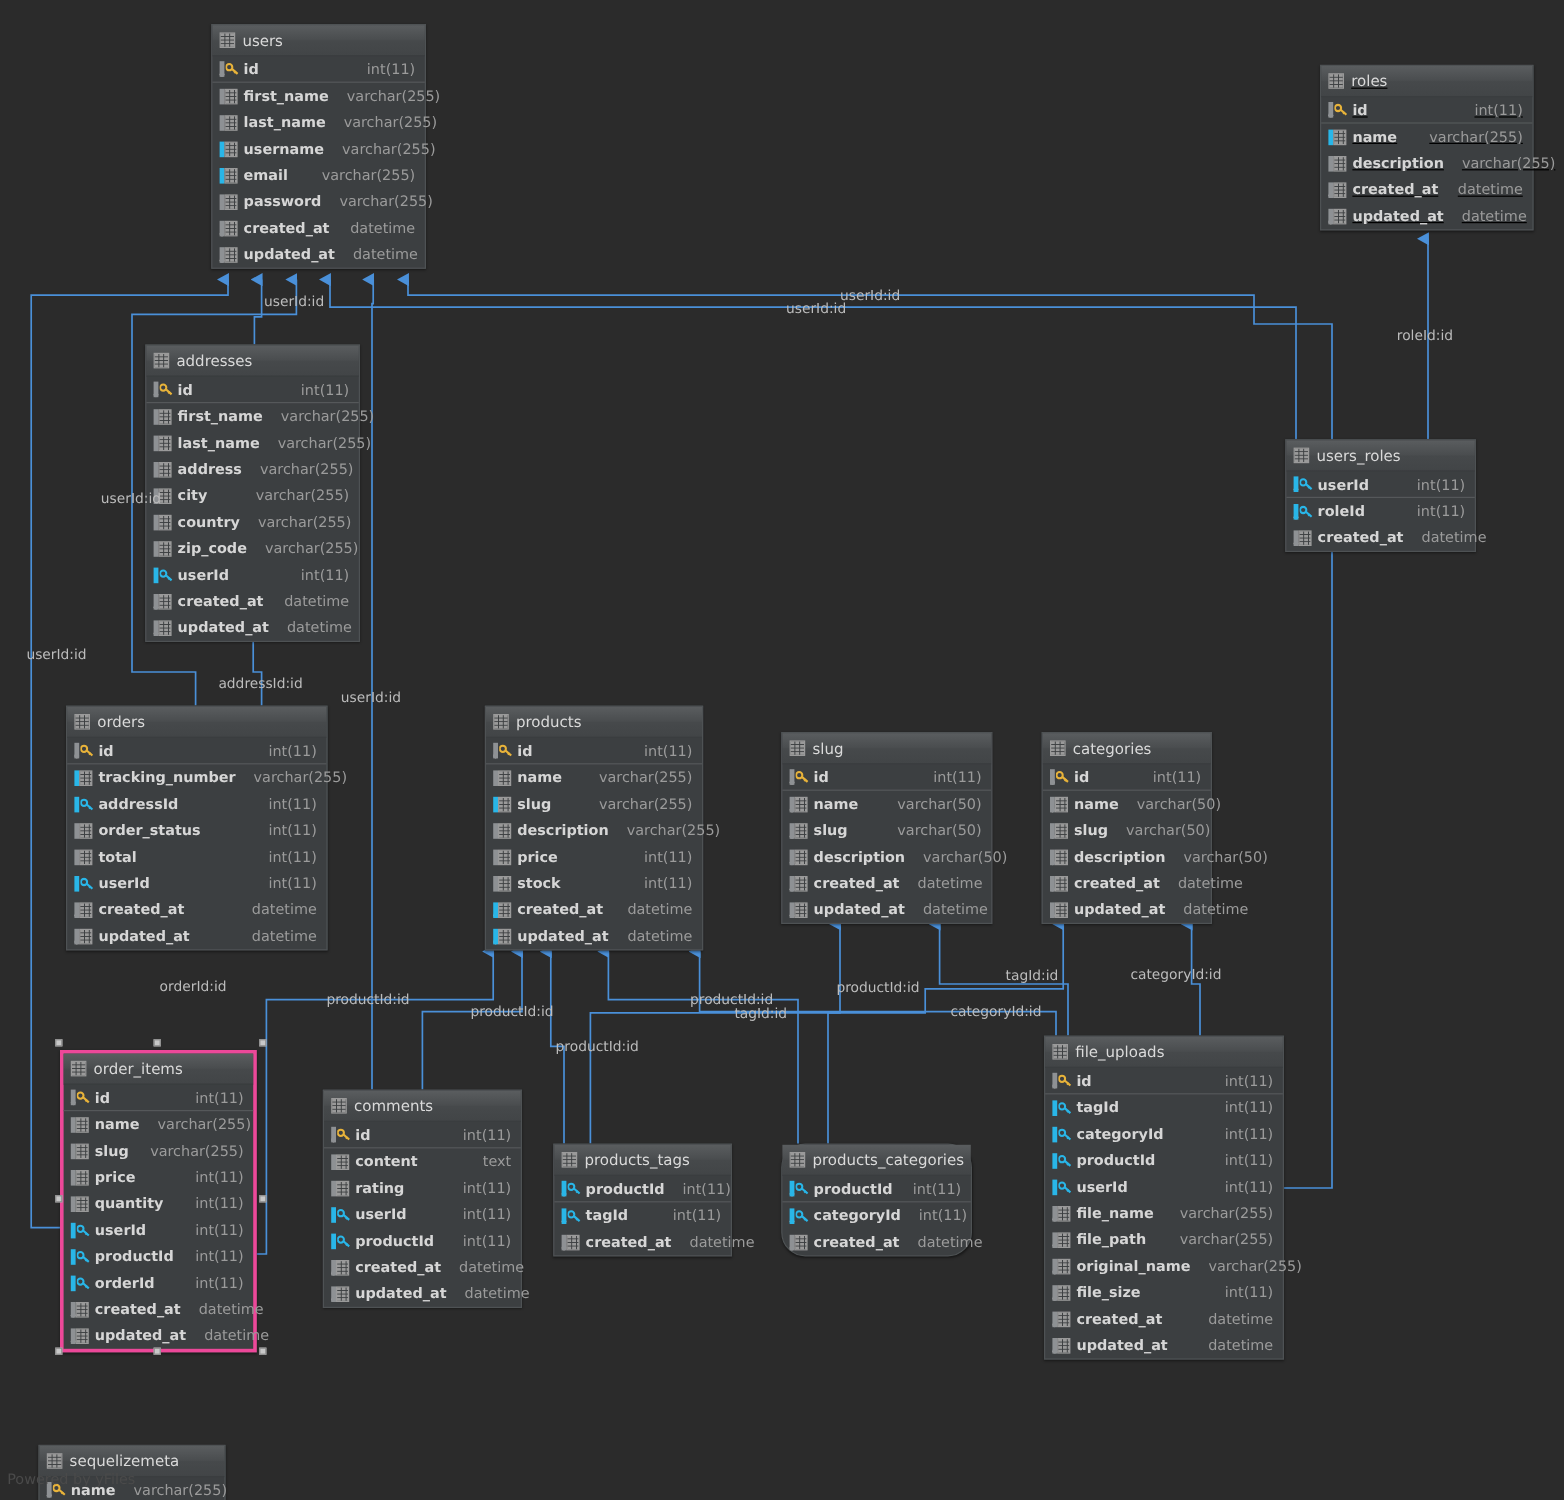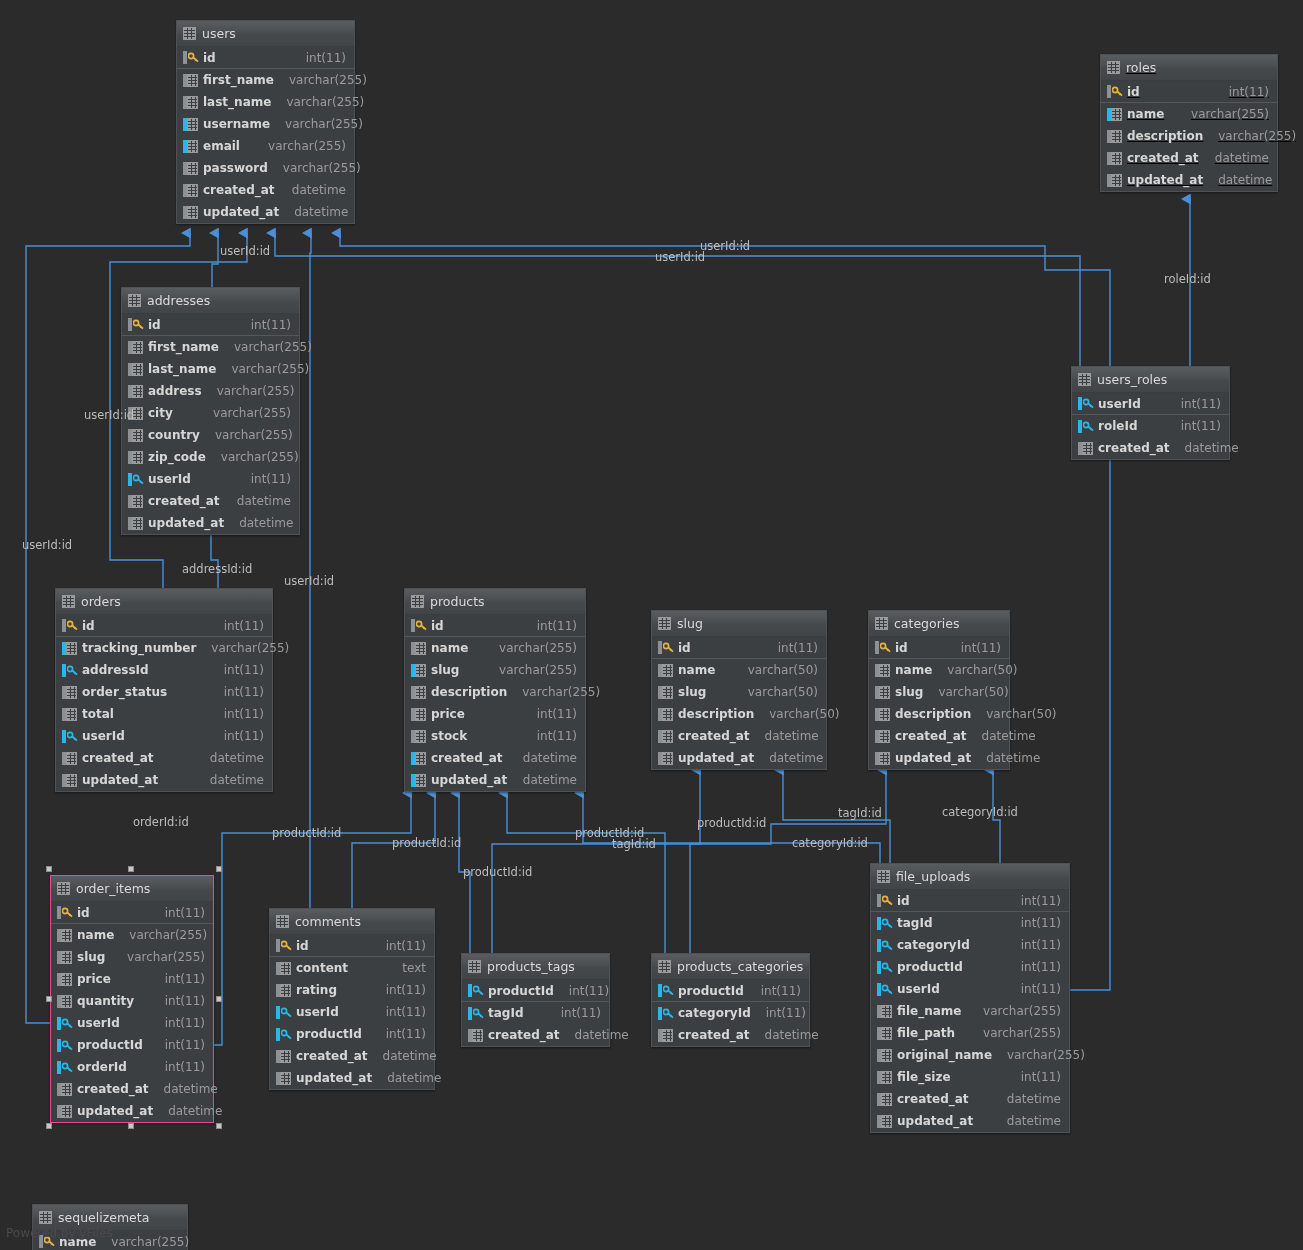--- a/index.html
+++ b/index.html
@@ -12,21 +12,21 @@
   #edges{position:absolute;left:0;top:0;width:1303px;height:1250px;pointer-events:none;}
 
   
   .tbl{
     position:absolute;
     background:#3c3f41;
     border:1px solid #4e5254;
     box-sizing:border-box;
     box-shadow:0 1px 2px rgba(0,0,0,.45);
   }
-  .tbl.selected{border:1px solid #ec4899;}
+  .tbl.selected{border:3px solid #ec4899;}
   .tbl-head{
     height:25px;line-height:25px;
     background:linear-gradient(to bottom,#5a5d5f 0%,#4a4d4f 48%,#46494b 52%,#424547 100%);
     border-bottom:1px solid #3a3d3f;
     color:#d8d8d8;font-size:12.5px;
     padding:0 6px;display:flex;align-items:center;gap:4px;
     white-space:nowrap;overflow:hidden;
   }
   .tbl-head .tname{font-weight:normal;color:#dadada;}
   .rows{padding:0;}
@@ -1126,21 +1126,21 @@
             <span class="ico">
               <span class="dot"></span>
               <span class="bar"></span>
               <span class="grid"></span>
             </span>
             <span class="col-name">created_at</span>
             <span class="col-type">datetime</span>
           </div>
         </div>
       </div>
-      <div class="tbl" style="left: 651px; top: 953px; width: 159px;">
+      <div class="tbl" style="left: 651px; top: 953px; width: 159px; border-radius: 20px;">
         <div class="tbl-head">
           <span class="ico">
             <span class="grid" style="right:2px;width:13px;"></span>
           </span>
           <span class="tname">products_categories</span>
         </div>
         <div class="rows">
           <div class="row pk">
             <span class="ico">
               <span class="dot"></span>

